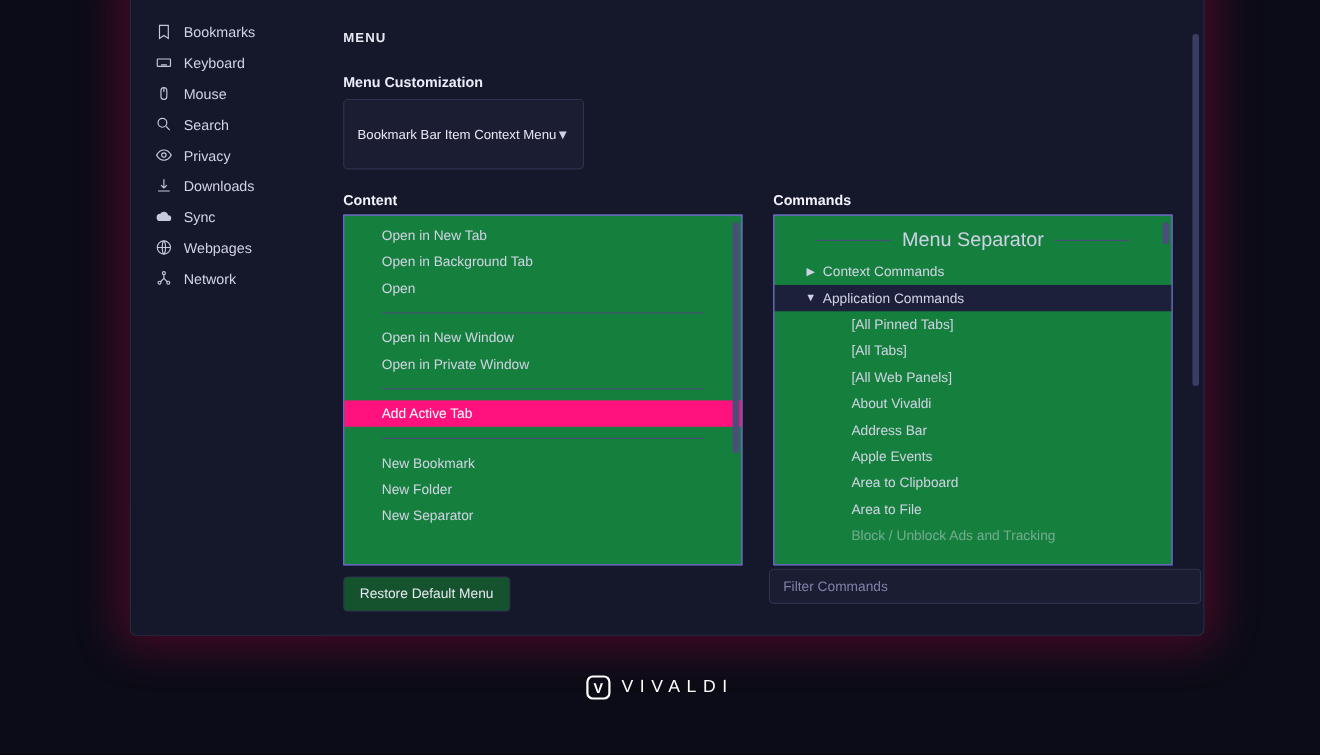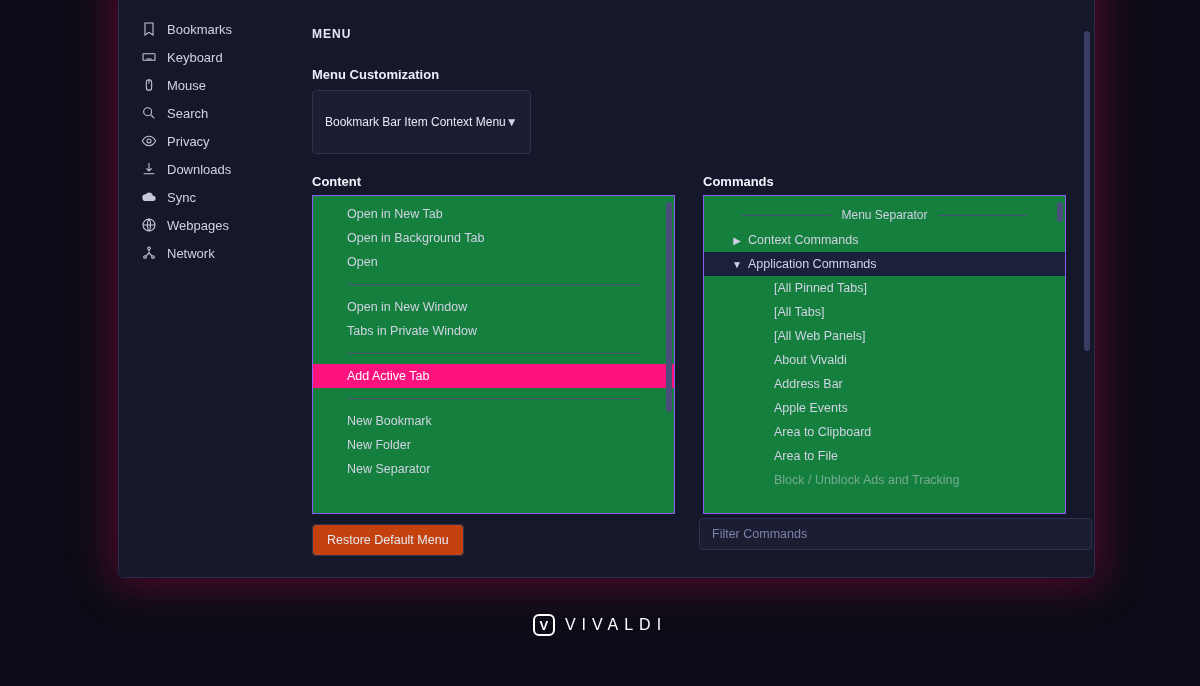--- a/index.html
+++ b/index.html
@@ -119,21 +119,21 @@
   }
   .item.selected {
     background: #ff127e;
     color: #fff;
   }
   .menu-sep-row {
     display: flex; align-items: center;
     padding: 6px 38px 6px 38px;
     gap: 10px;
     color: #cfd2e6;
-    font-size: 12px;
+    font-size: 18px;
   }
   .menu-sep-row .ln { flex:1; border-top:1px solid #494d7a; }
   .tree-row {
     display:flex; align-items:center;
     font-size:12.5px; color:#d0d3e4;
     padding:5px 0 5px 28px;
     cursor:pointer;
     gap:6px;
   }
   .tree-row.expanded { background:#1d203a; }
@@ -148,21 +148,21 @@
     position:absolute; right:0; width:6px; background:#4a4e78; border-radius:3px;
   }
   .left-thumb { top:2px; height:210px; }
   .right-thumb { top:2px; height:20px; }
   .under-row {
     display:flex; gap:20px; margin-top:10px;
   }
   .under-row > div { flex:1; }
   .btn {
     display:inline-flex; align-items:center;
-    background:#c2410c; border:1px solid #2f324e;
+    background:#14532d; border:1px solid #2f324e;
     border-radius:4px; padding:8px 14px;
     font-size:12.5px; color:#e7e8f2; cursor:pointer;
   }
   .filter {
     width: 200px;
     background:#1b1d33; border:1px solid #2f324e;
     border-radius:4px; padding:8px 12px;
     font-size:12.5px; color:#7e82a7;
   }
   .filter input {
@@ -291,21 +291,21 @@
 
         <div class="col">
           <div class="col-title">Content</div>
           <div class="panel">
             <div class="inner">
               <div class="item">Open in New Tab</div>
               <div class="item">Open in Background Tab</div>
               <div class="item">Open</div>
               <div class="sep-line"></div>
               <div class="item">Open in New Window</div>
-              <div class="item">Tabs in Private Window</div>
+              <div class="item">Open in Private Window</div>
               <div class="sep-line"></div>
               <div class="item selected">Add Active Tab</div>
               <div class="sep-line"></div>
               <div class="item">New Bookmark</div>
               <div class="item">New Folder</div>
               <div class="item">New Separator</div>
             </div>
             <div class="scroll-track">
               <div class="scroll-thumb left-thumb"></div>
             </div>

